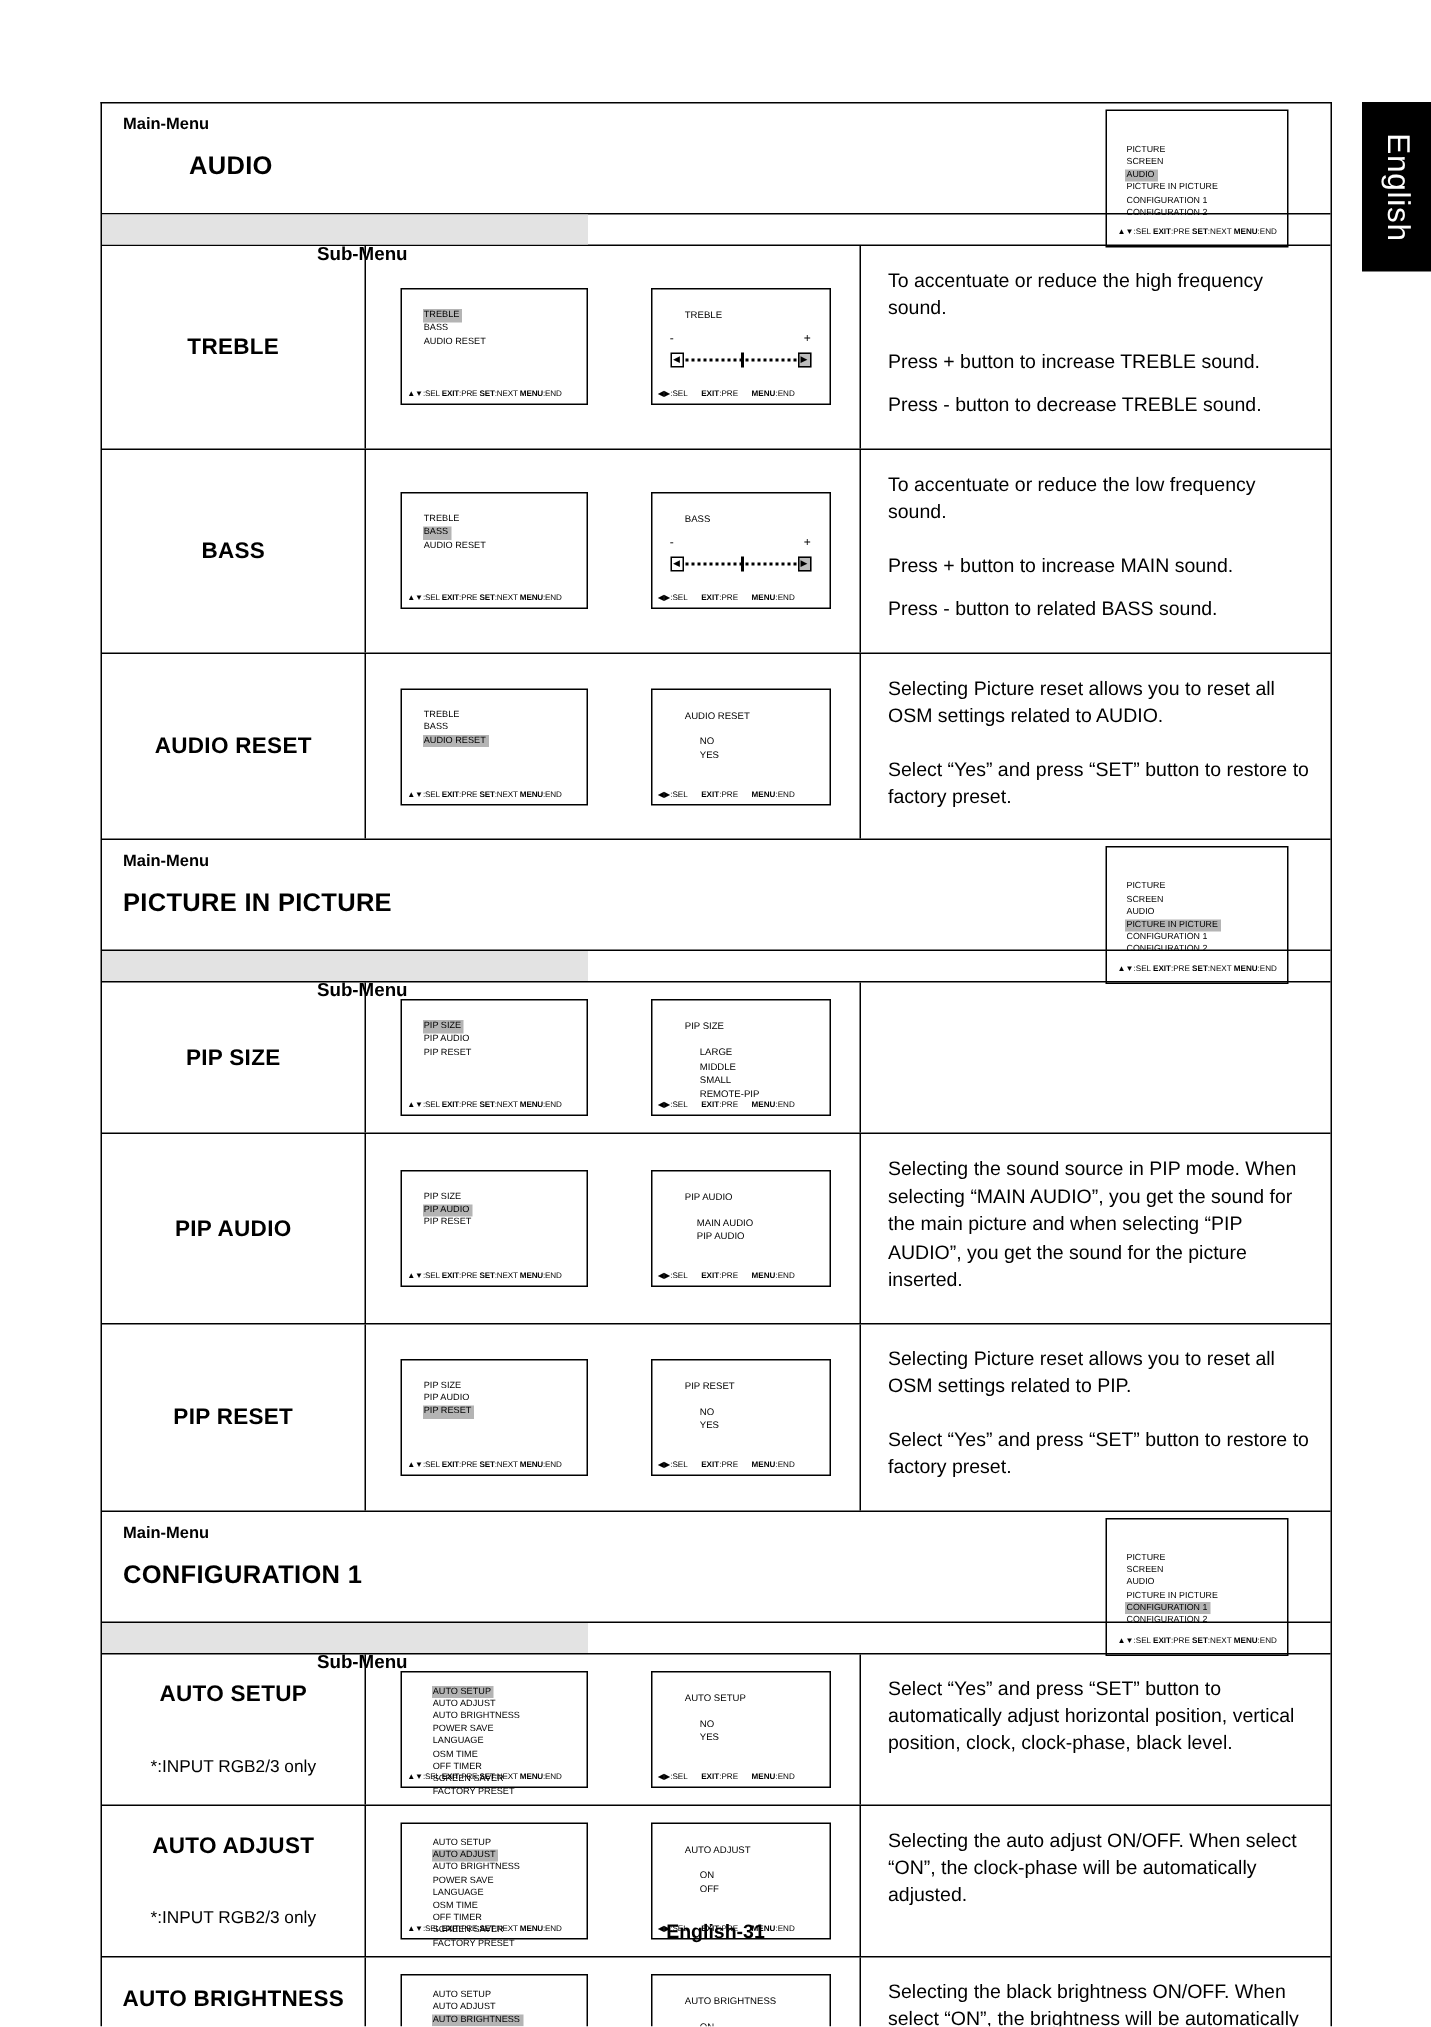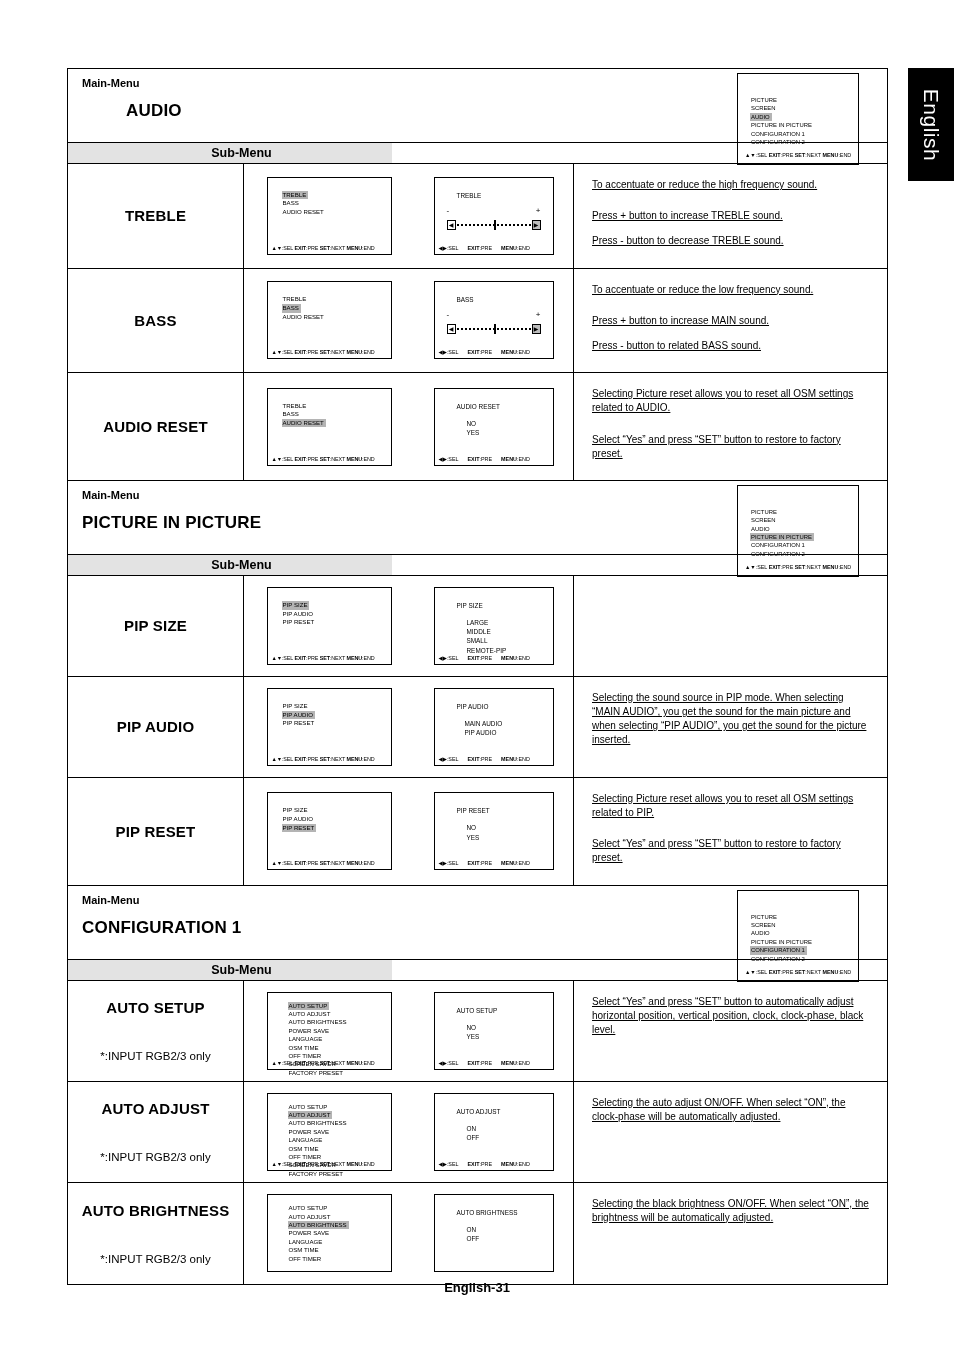--- a/index.html
+++ b/index.html
@@ -72,21 +72,21 @@
     position: relative;
   }
   .submenu-bar .grayband {
     position: absolute;
     left: 0; top: 0;
     width: 324px; height: 100%;
     background: #e3e3e3;
   }
   .submenu-bar .lbl {
     position: absolute;
-    left: 0; top: 0;
+    left: 0; top: 16px;
     width: 347px; height: 100%;
     display: flex; align-items: center; justify-content: center;
     font-size: 12.5px; font-weight: bold;
   }
 
   
   .row {
     display: flex;
     border-bottom: 1.5px solid #000;
     min-height: 101px;
@@ -113,23 +113,22 @@
     font-size: 11.5px;
     margin-top: 34px;
   }
 
   .col-osd1 { width: 170px; flex:0 0 170px; display:flex; align-items:center; justify-content:center; }
   .col-osd2 { width: 160px; flex:0 0 160px; display:flex; align-items:center; justify-content:center;
               border-right:1.5px solid #000; }
   .col-desc { flex: 1 1 auto; padding: 14px 14px 8px 18px; }
   .col-desc p {
     margin: 0 0 11px 0;
-    font-size: 10px;
+    font-size: 13px;
     line-height: 1.42;
-    text-decoration: underline;
   }
   .col-desc p.gap { margin-bottom: 17px; }
 
   
   .osd {
     border: 1.2px solid #000;
     background: #fff;
     position: relative;
     font-size: 6.1px;
     font-family: "Liberation Sans", sans-serif;

